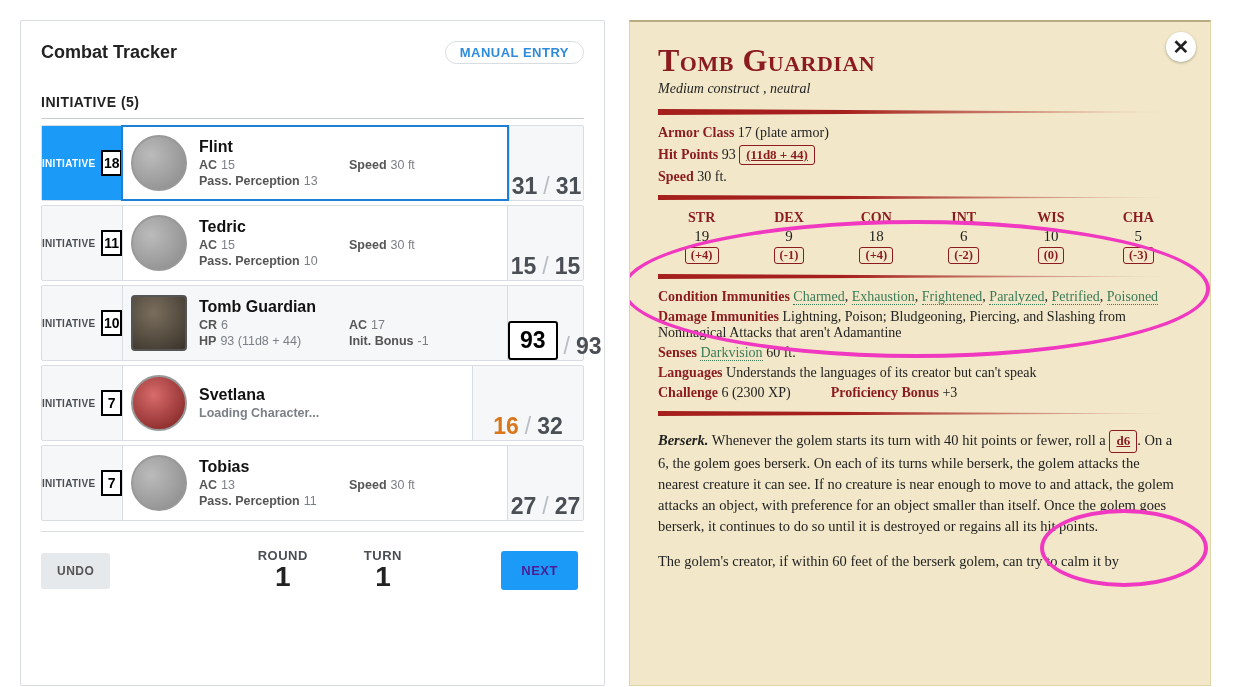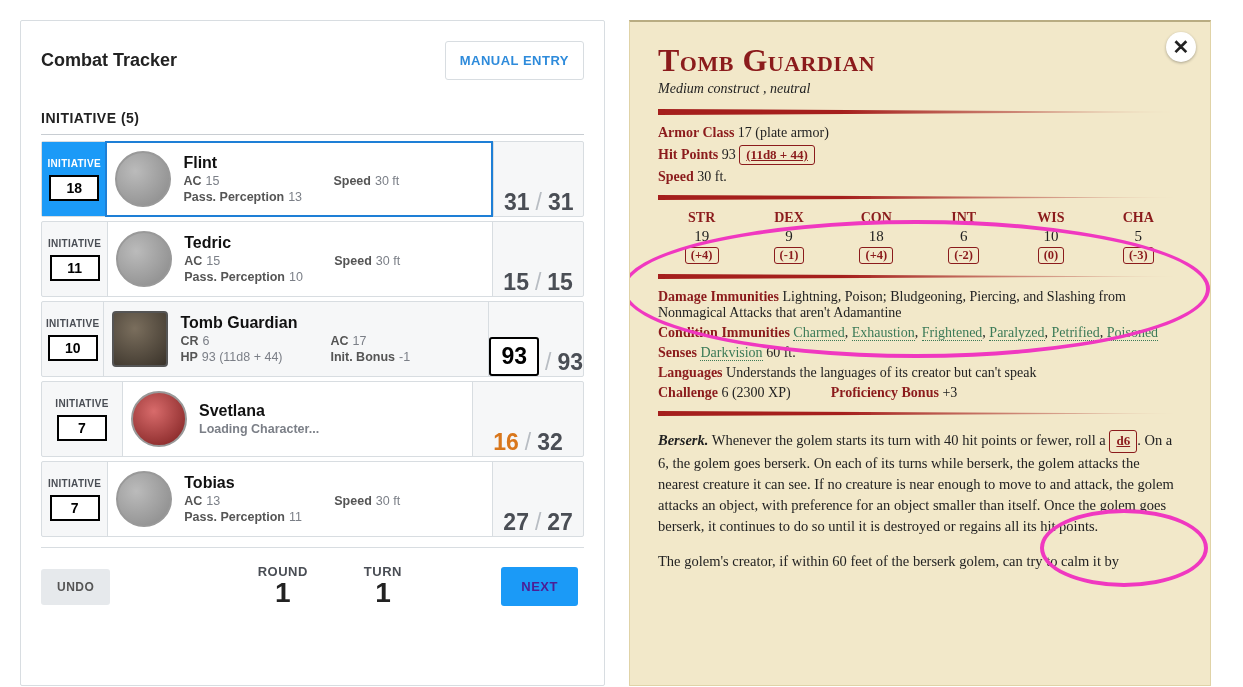--- a/index.html
+++ b/index.html
@@ -22,28 +22,28 @@
   
   .tracker{
     width:585px;
     border:1px solid var(--gray-border);
     border-radius:2px;
     padding:20px 20px 8px 20px;
     box-sizing:border-box;
   }
   .tracker-head{display:flex; justify-content:space-between; align-items:center; margin-bottom:30px;}
   .tracker-title{font-size:18px; font-weight:700;text-align:center;}
-  .manual{border:1px solid var(--gray-border); color:#2E8BDB; font-weight:700; letter-spacing:.5px; font-size:13px; padding:11px 14px; background:#fff; border-radius:3px; cursor:pointer;}
+  .manual{border:1px solid var(--gray-border); color:#2E8BDB; font-weight:700; letter-spacing:.5px; font-size:13px; padding:3px 14px; background:#fff; border-radius:13px; cursor:pointer;}
   .init-head{font-weight:700; letter-spacing:.5px; font-size:14px; border-bottom:1px solid #C8CDD2; padding-bottom:8px; margin-bottom:6px;}
 
   .row{
     display:flex; align-items:stretch; border:1px solid var(--gray-border); background:var(--gray-bg);
     margin:4px 0; border-radius:2px; height:74px;
   }
-  .initcell{width:80px; display:flex; flex-direction:column; align-items:center; justify-content:center; gap:6px;}
+  .initcell{width:80px; display:flex; flex-direction:row; align-items:center; justify-content:center; gap:6px;}
   .initcell .lbl{font-size:10px; font-weight:700; letter-spacing:.3px; color:var(--header-gray);}
   .row.active .initcell{background:var(--blue); color:#fff;}
   .row.active .initcell .lbl{color:#fff;}
   .initbox{
     width:46px; height:22px; background:#fff; color:#000; border:2px solid #000; display:flex; align-items:center; justify-content:center; font-weight:700; font-size:14px;
   }
 
   .chip{
     flex:1; display:flex; align-items:center; gap:12px; padding:0 8px; background:#fff; border-left:1px solid var(--gray-border);
   }
@@ -288,22 +288,22 @@
         <div class="a"><div class="ah">WIS</div>
     <div class="av">10</div>
     <span class="am">(0)</span></div>
         <div class="a"><div class="ah">CHA</div>
     <div class="av">5</div>
     <span class="am">(-3)</span></div>
       </div>
 
     <div class="taper thin"></div>
 
+    <div class="propline"><b>Condition Immunities</b> <span id="conds"><span class="condlink">Charmed</span>, <span class="condlink">Exhaustion</span>, <span class="condlink">Frightened</span>, <span class="condlink">Paralyzed</span>, <span class="condlink">Petrified</span>, <span class="condlink">Poisoned</span></span></div>
     <div class="propline"><b>Damage Immunities</b> <span>Lightning, Poison; Bludgeoning, Piercing, and Slashing from Nonmagical Attacks that aren't Adamantine</span></div>
-    <div class="propline"><b>Condition Immunities</b> <span id="conds"><span class="condlink">Charmed</span>, <span class="condlink">Exhaustion</span>, <span class="condlink">Frightened</span>, <span class="condlink">Paralyzed</span>, <span class="condlink">Petrified</span>, <span class="condlink">Poisoned</span></span></div>
     <div class="propline"><b>Senses</b> <span class="condlink">Darkvision</span> <span>60 ft.</span></div>
     <div class="propline"><b>Languages</b> <span>Understands the languages of its creator but can't speak</span></div>
     <div class="propline" style="display:flex;gap:40px;">
       <span><b>Challenge</b> <span>6 (2300 XP)</span></span>
       <span><b>Proficiency Bonus</b> <span>+3</span></span>
     </div>
 
     <div class="taper thin"></div>
 
     <div class="body">

